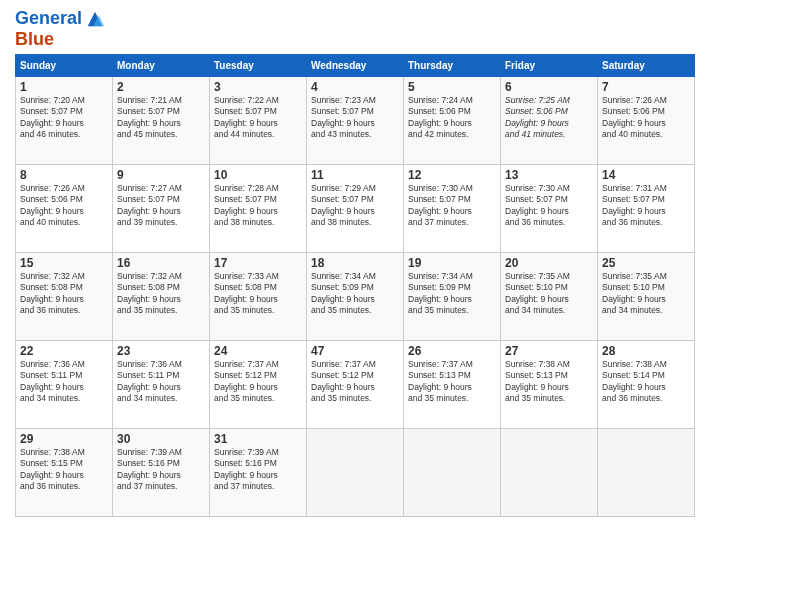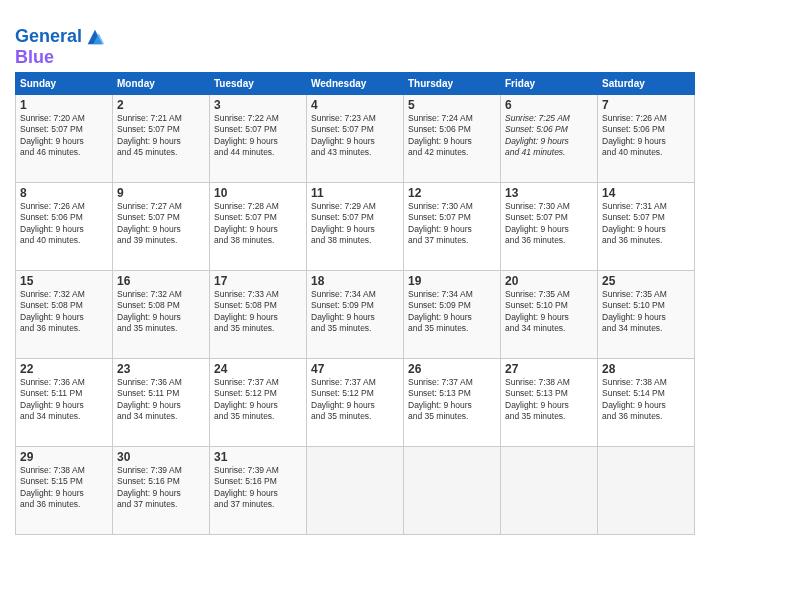--- a/index.html
+++ b/index.html
@@ -6,21 +6,21 @@
     body {
       width: 792px;
       height: 612px;
       font-family: Arial, sans-serif;
       background: #fff;
       overflow: hidden;
     }
     .page {
       width: 710px;
       height: 612px;
-      padding: 26px 15px 10px 15px;
+      padding: 8px 15px 10px 15px;
     }
     .header {
       display: flex;
       justify-content: space-between;
       align-items: flex-start;
       margin-bottom: 4px;
     }
     .logo {
       display: flex;
       align-items: center;
@@ -105,21 +105,21 @@
       <div style="display:flex;flex-direction:column;align-items:flex-start;">
         <div style="display:flex;align-items:center;">
           <span class="logo-text">
             <span>General</span>
           </span>
           <svg class="logo-icon" viewBox="0 0 24 24">
             <polygon points="4,20 12,4 20,20" fill="#1565c0"></polygon>
             <polygon points="10,20 16,8 22,20" fill="#42a5f5" opacity="0.7"></polygon>
           </svg>
         </div>
-        <span class="logo-text" style="color:#8b5cf6;">Blue</span>
+        <span class="logo-text" style="color:#c2410c;">Blue</span>
       </div>
     </div>
     <div class="title-block">
       <div class="month-title"></div>
       <div class="subtitle"></div>
     </div>
   </div>
 
   <table class="calendar-table">
     <thead>

